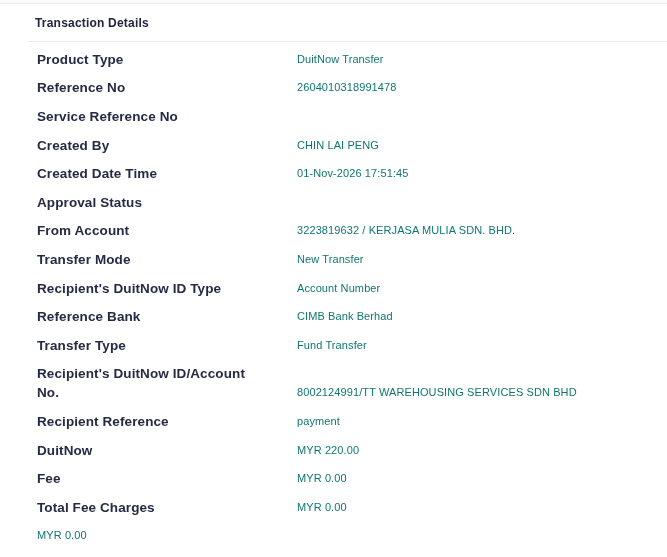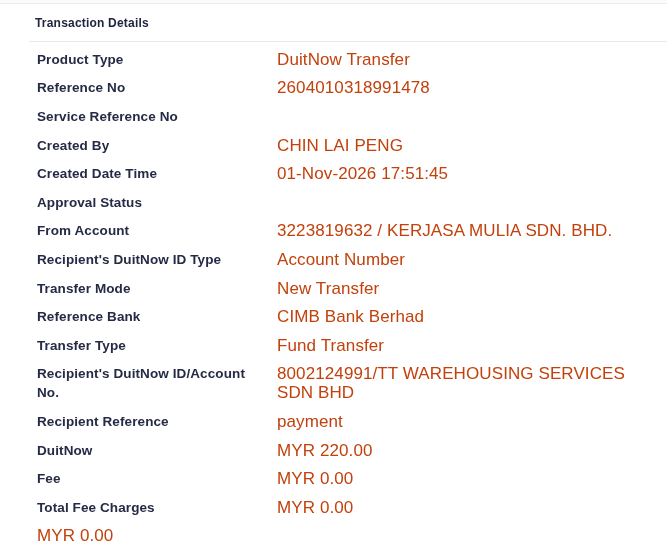--- a/index.html
+++ b/index.html
@@ -27,37 +27,38 @@
     color: #20263f;
     letter-spacing: 0.2px;
   }
   .rows {
     padding-top: 3px;
   }
   .detail-row {
     display: flex;
     align-items: flex-end;
     padding: 4.8px 30px 4.8px 37px;
+    gap: 20px;
   }
   .detail-label {
     flex: 0 0 240px;
     max-width: 240px;
     font-size: 13.5px;
     line-height: 19px;
     font-weight: 700;
     color: #252a45;
     letter-spacing: 0.1px;
     padding-right: 14px;
   }
   .detail-value {
     flex: 1 1 auto;
-    font-size: 17px;
+    font-size: 11px;
     line-height: 19px;
     font-weight: 400;
-    color: #c2410c;
+    color: #0f766e;
     letter-spacing: 0.1px;
   }
 </style>
 </head>
 <body>
 
 <div class="top-strip"></div>
 
 <div class="header">
   <div class="page-title">Transaction Details</div>
@@ -92,27 +93,27 @@
   <div class="detail-row">
     <div class="detail-label">Approval Status</div>
   </div>
 
   <div class="detail-row">
     <div class="detail-label">From Account</div>
     <div class="detail-value">3223819632 / KERJASA MULIA SDN. BHD.</div>
   </div>
 
   <div class="detail-row">
-    <div class="detail-label">Recipient's DuitNow ID Type</div>
-    <div class="detail-value">Account Number</div>
+    <div class="detail-label">Transfer Mode</div>
+    <div class="detail-value">New Transfer</div>
   </div>
 
   <div class="detail-row">
-    <div class="detail-label">Transfer Mode</div>
-    <div class="detail-value">New Transfer</div>
+    <div class="detail-label">Recipient's DuitNow ID Type</div>
+    <div class="detail-value">Account Number</div>
   </div>
 
   <div class="detail-row">
     <div class="detail-label">Reference Bank</div>
     <div class="detail-value">CIMB Bank Berhad</div>
   </div>
 
   <div class="detail-row">
     <div class="detail-label">Transfer Type</div>
     <div class="detail-value">Fund Transfer</div>

